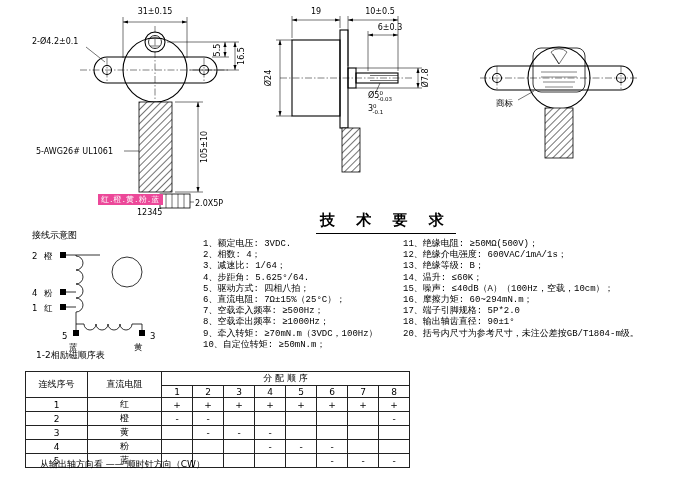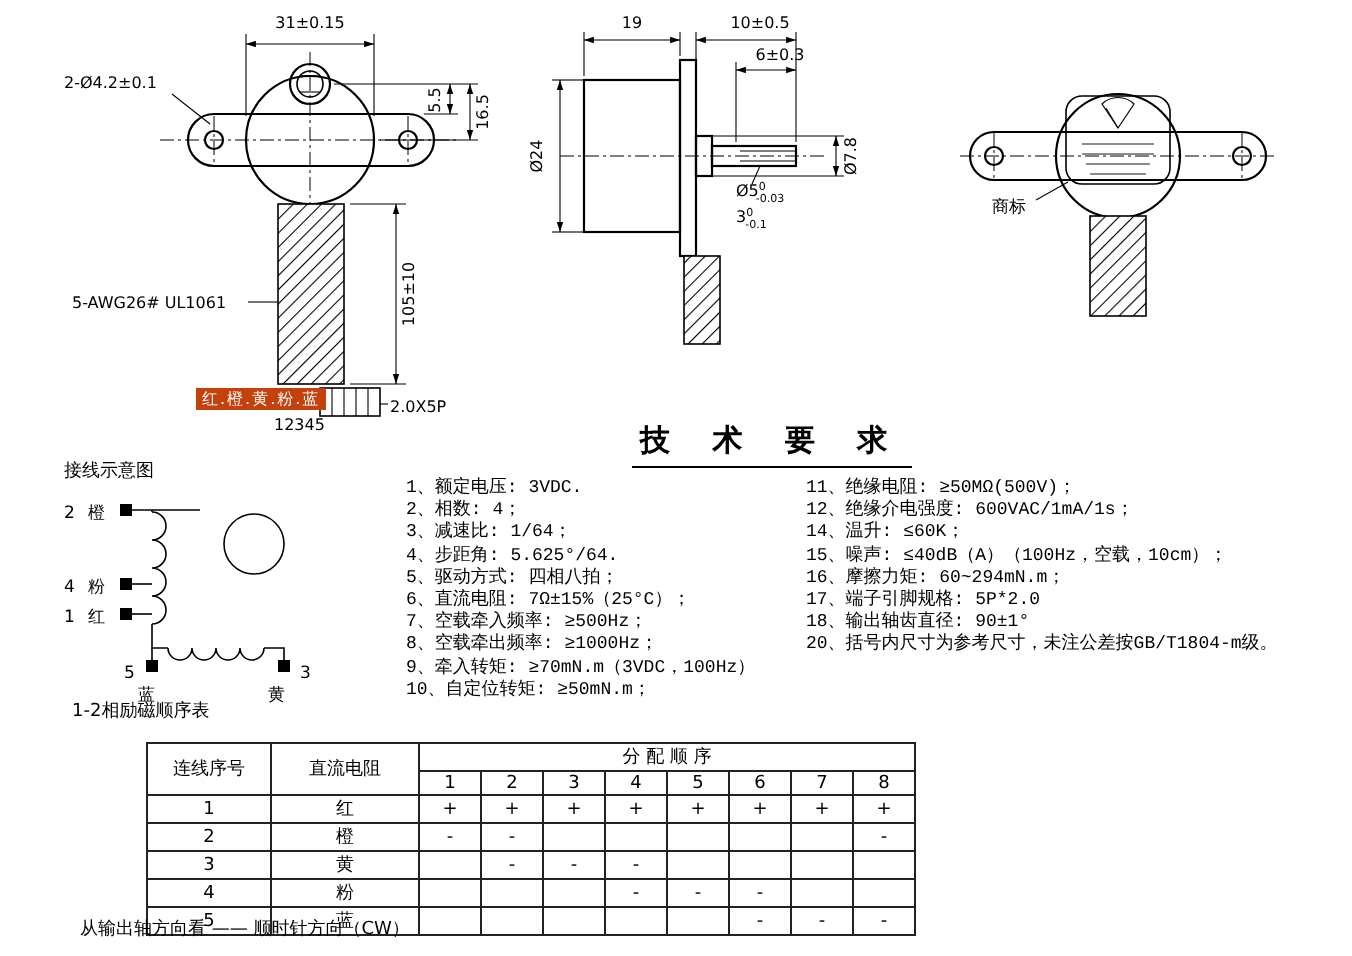--- a/index.html
+++ b/index.html
@@ -7,27 +7,27 @@
   body { background:#ffffff; color:#000; font-family:"DejaVu Sans", sans-serif; position:relative; overflow:hidden; }
   svg { position:absolute; overflow:visible; }
   .outline { fill:none; stroke:#000; stroke-width:1.1; }
   .mid { fill:none; stroke:#000; stroke-width:0.8; }
   .thin { fill:none; stroke:#000; stroke-width:0.55; }
   .cl { fill:none; stroke:#000; stroke-width:0.5; stroke-dasharray:7 2 1.5 2; }
   .dim-t { font-size:8px; fill:#000; font-family:"DejaVu Sans", sans-serif; }
   .tol { font-size:5.5px; }
   .sch-t { font-size:8.5px; fill:#000; }
   .lbl { position:absolute; font-size:9px; white-space:nowrap; }
-  .chip { position:absolute; left:98px; top:194px; background:#c2410c; color:#fff;
+  .chip { position:absolute; left:98px; top:194px; background:#ec4899; color:#fff;
           font-size:8px; line-height:11px; padding:0 3px; letter-spacing:1px; white-space:nowrap; }
   .tech-title { position:absolute; left:316px; top:211px; font-size:15px; font-weight:bold;
                 letter-spacing:8px; white-space:nowrap; border-bottom:1.5px solid #000; padding:0 4px 3px 4px; }
   .tech-col { position:absolute; font-size:9px; }
   .tech-col .ti { line-height:11.2px; white-space:nowrap;font-family:Liberation Mono, monospace; }
-  table.seq { position:absolute; left:25px; top:371px; border-collapse:collapse; table-layout:fixed;margin-left:48px; }
+  table.seq { position:absolute; left:25px; top:371px; border-collapse:collapse; table-layout:fixed; }
   table.seq td { border:1px solid #222; font-size:9px; text-align:center; padding:0; height:12px;
                  white-space:nowrap; overflow:hidden; }
   td.w1 { width:62px; } td.w2 { width:74px; } td.ws { width:31px; }
   .footer-note { position:absolute; left:40px; top:458px; font-size:9px; white-space:nowrap; }
 </style>
 </head>
 <body>
 
 <svg style="left:20px; top:2px;" width="230" height="216" viewBox="0 0 230 216">
   <defs>
@@ -228,20 +228,21 @@
   <div class="ti">5、驱动方式: 四相八拍；</div>
   <div class="ti">6、直流电阻: 7Ω±15%（25°C）；</div>
   <div class="ti">7、空载牵入频率: ≥500Hz；</div>
   <div class="ti">8、空载牵出频率: ≥1000Hz；</div>
   <div class="ti">9、牵入转矩: ≥70mN.m（3VDC，100Hz）</div>
   <div class="ti">10、自定位转矩: ≥50mN.m；</div>
 </div>
 <div class="tech-col" style="left:403px; top:239px; width:270px;">
   <div class="ti">11、绝缘电阻: ≥50MΩ(500V)；</div>
   <div class="ti">12、绝缘介电强度: 600VAC/1mA/1s；</div>
+  <div class="ti">13、绝缘等级: B；</div>
   <div class="ti">14、温升: ≤60K；</div>
   <div class="ti">15、噪声: ≤40dB（A）（100Hz，空载，10cm）；</div>
   <div class="ti">16、摩擦力矩: 60~294mN.m；</div>
   <div class="ti">17、端子引脚规格: 5P*2.0</div>
   <div class="ti">18、输出轴齿直径: 90±1°</div>
   <div class="ti">20、括号内尺寸为参考尺寸，未注公差按GB/T1804-m级。</div>
 </div>
 
 <table class="seq">
   <tbody>

